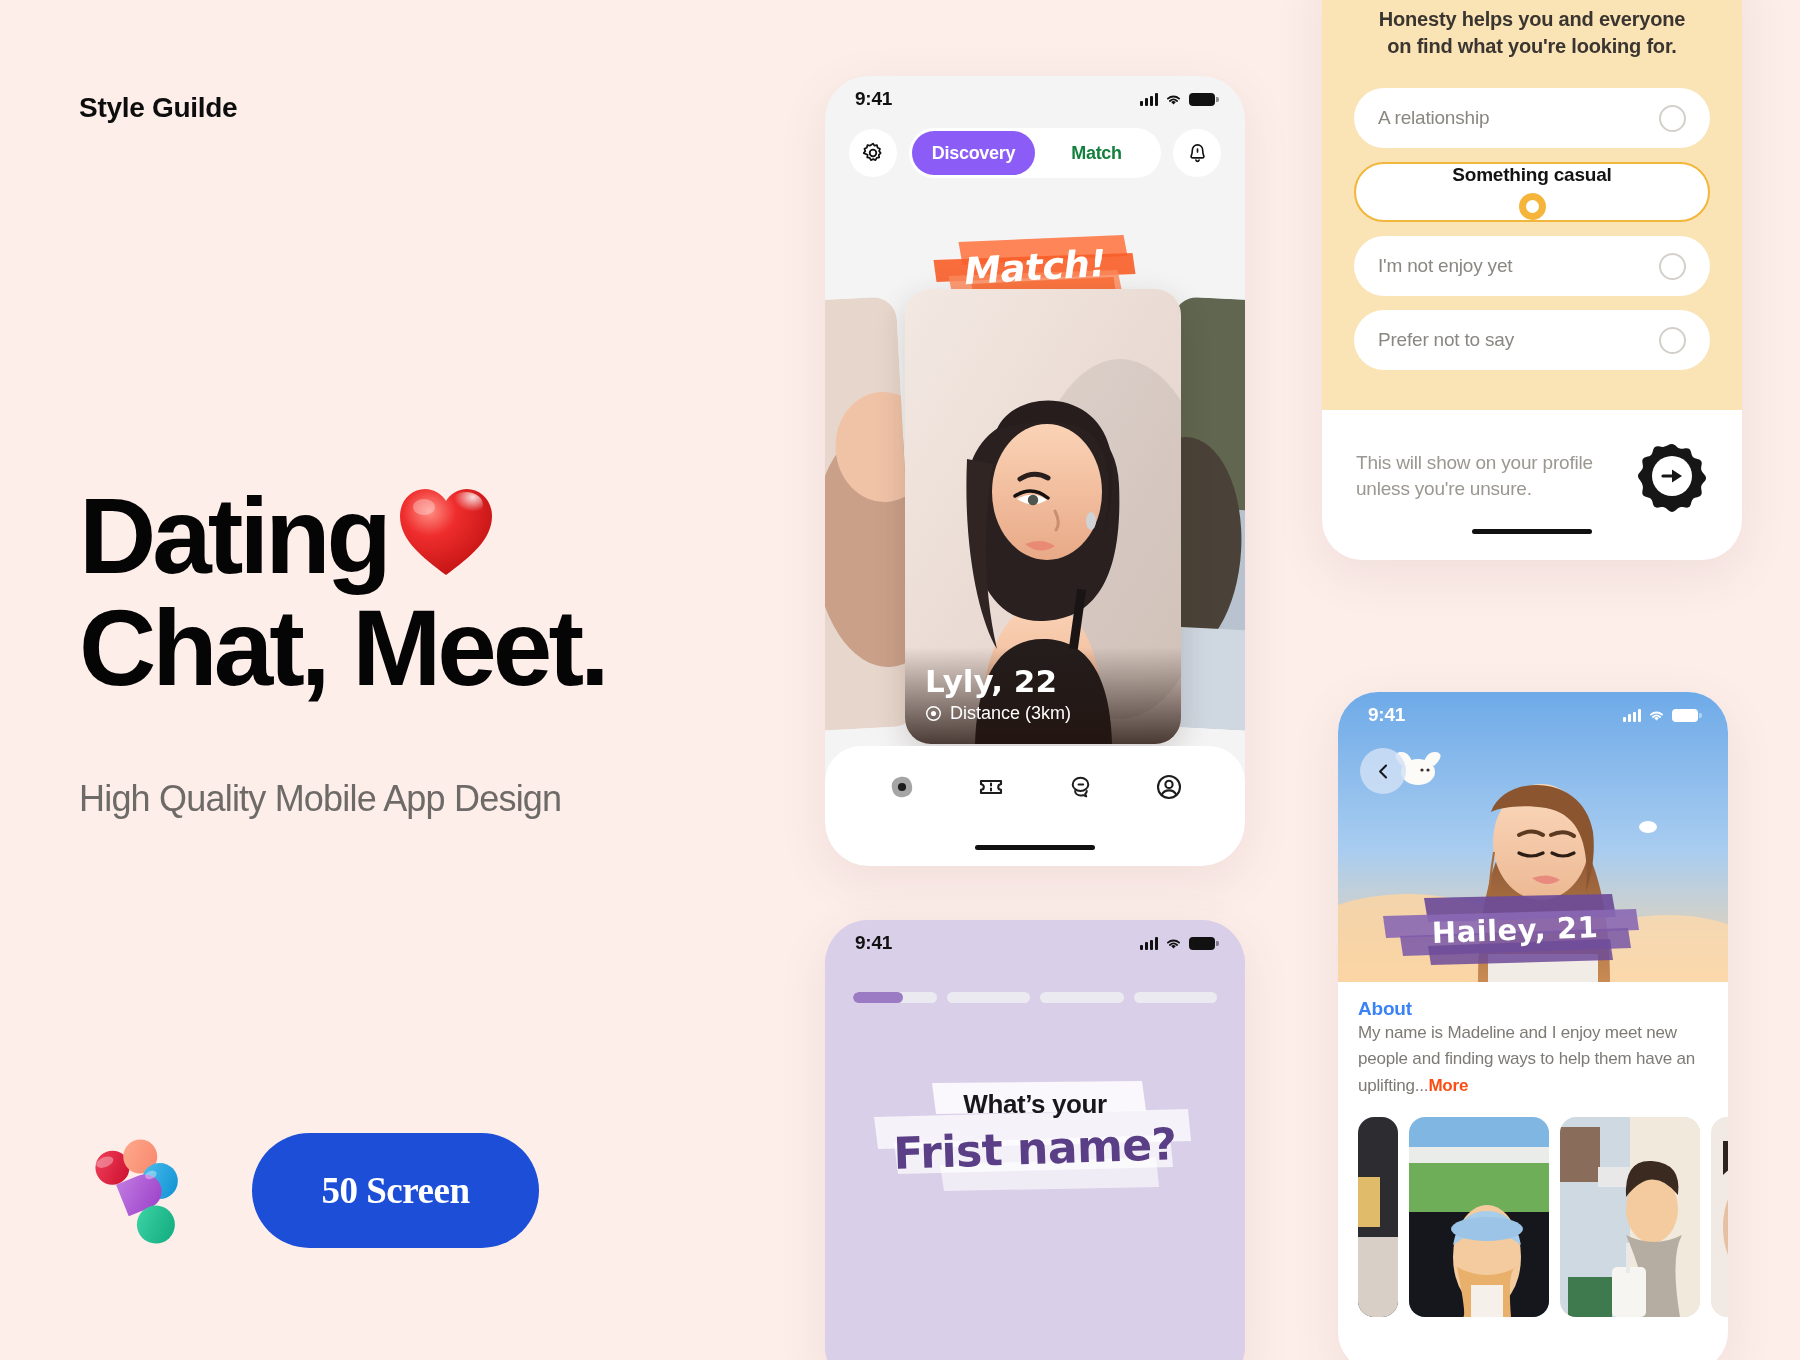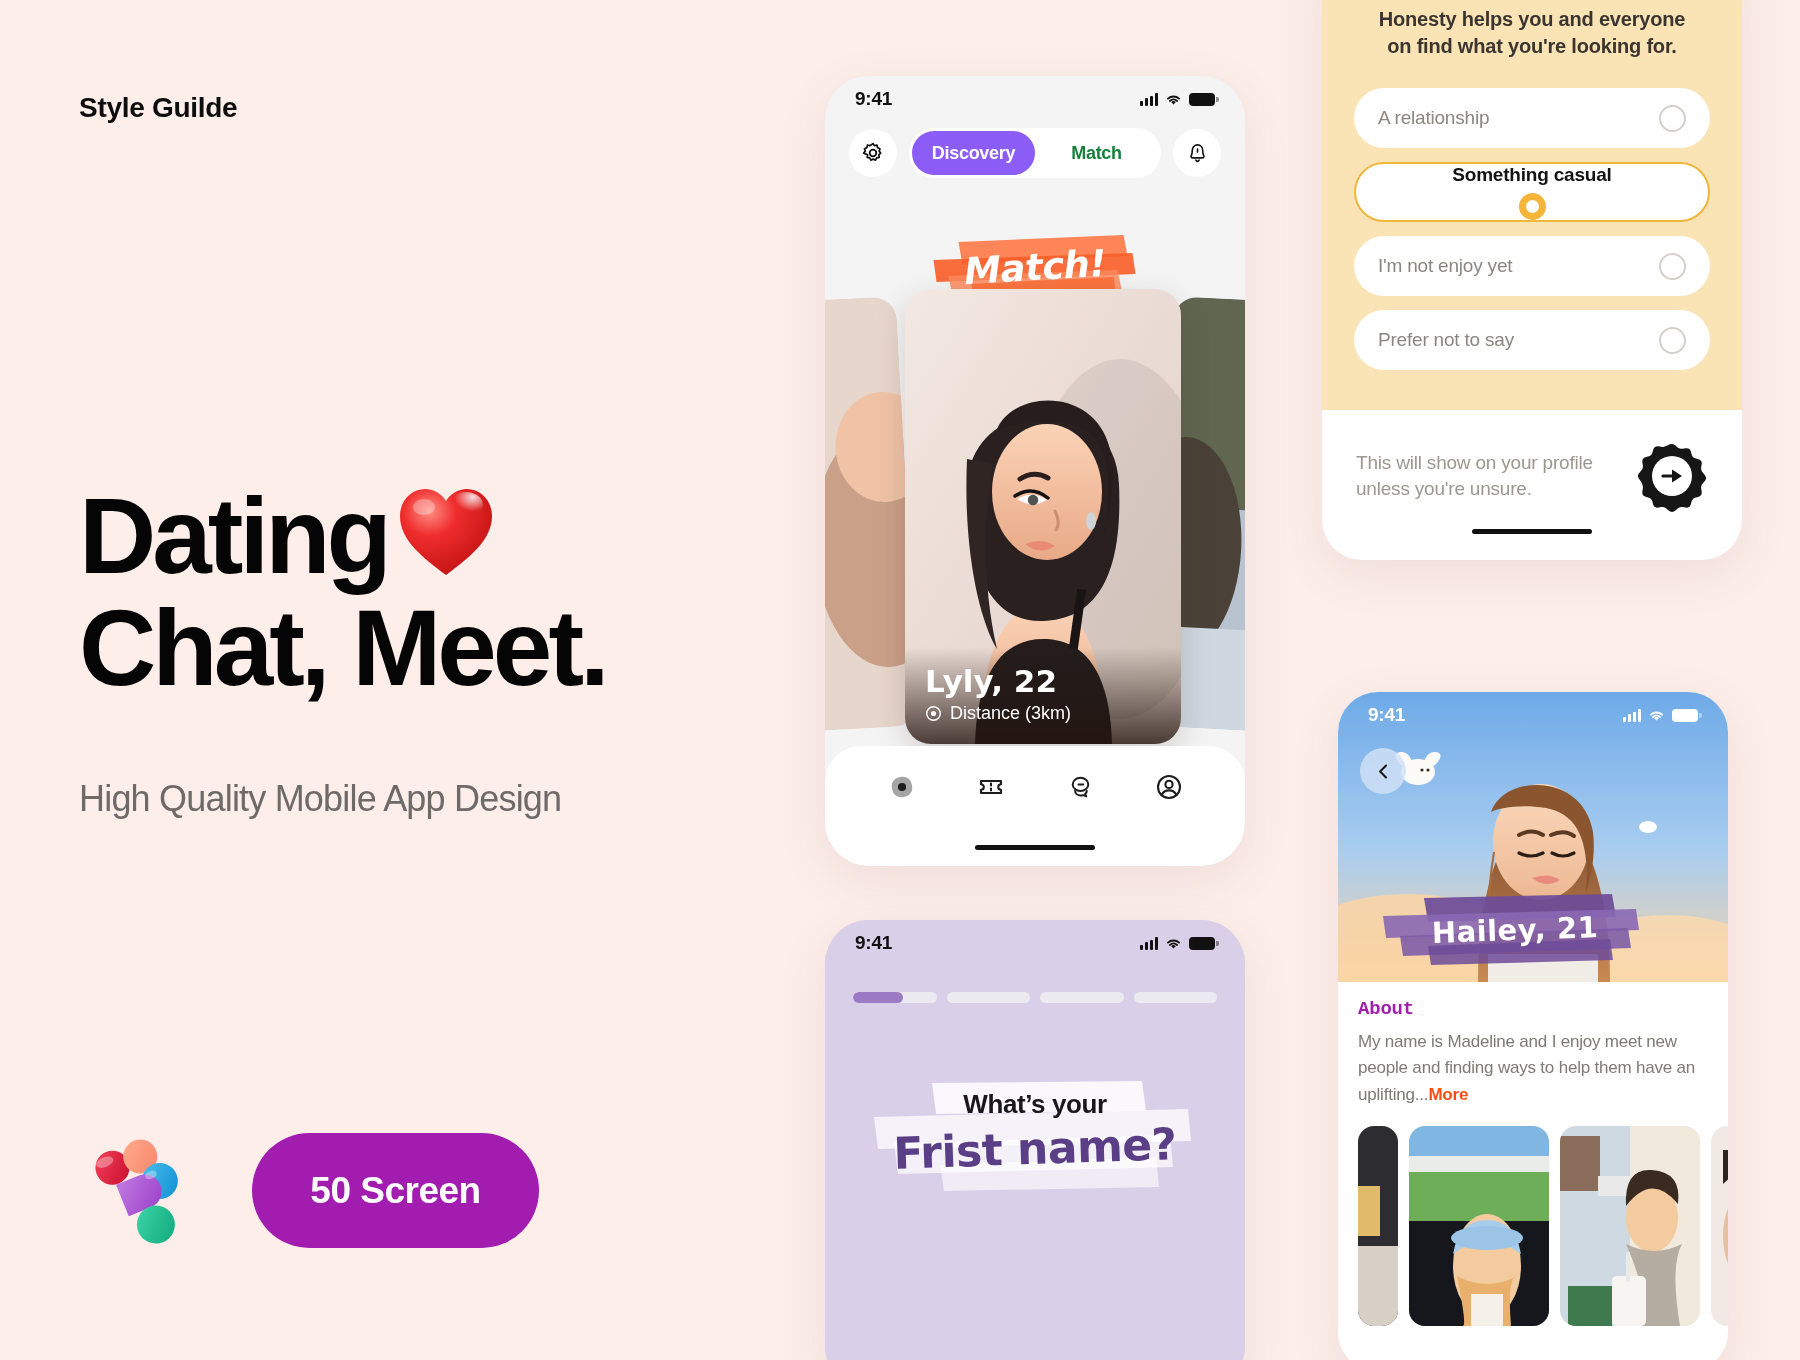--- a/index.html
+++ b/index.html
@@ -31,24 +31,24 @@
     position: absolute; left: 79px; top: 778px;
     font-size: 36px; color: #6e6a68; letter-spacing: -0.8px;
   }
 
   
   .logo3d { position: absolute; left: 95px; top: 1128px; width: 110px; height: 130px; }
 
   .screen-btn {
     position: absolute; left: 252px; top: 1133px;
     width: 287px; height: 115px; border-radius: 60px;
-    background: #a21caf; border: none; cursor: pointer;
+    background: #1d4ed8; border: none; cursor: pointer;
     color: #ffffff; font-size: 37px; font-weight: bold;
     letter-spacing: -0.5px;
-    display: flex; align-items: center; justify-content: center;
+    display: flex; align-items: center; justify-content: center; font-family: Liberation Serif, serif;
   }
 
   
   .phone {
     position: absolute; background: #ffffff;
     border-radius: 44px; overflow: hidden;
     box-shadow: 0 14px 48px rgba(120, 80, 70, 0.10);
   }
   .statusbar {
     display: flex; justify-content: space-between; align-items: center;
@@ -187,23 +187,23 @@
     border-radius: 50%; background: rgba(210,225,245,.82); border: none; cursor: pointer;
     display: flex; align-items: center; justify-content: center; z-index: 5;
   }
   .name-sticker { position: absolute; left: 42px; bottom: 16px; width: 270px; height: 72px; z-index: 3; }
   .name-word {
     position: absolute; inset: 0; display: flex; align-items: center; justify-content: center;
     font-family: "DejaVu Sans", sans-serif; font-weight: bold; font-size: 29px;
     color: #fff; letter-spacing: 0.5px; transform: rotate(-2deg);
   }
   .prof-body { padding: 16px 20px 0; }
-  .about-title { font-size: 19px; font-weight: bold; color: #a21caf; letter-spacing: -0.2px; font-family: Liberation Mono, monospace; }
+  .about-title { font-size: 19px; font-weight: bold; color: #3b82f6; letter-spacing: -0.2px; }
   .about-text {
-    font-size: 17px; color: #7e7a75; line-height: 1.55; margin-top: 9px; letter-spacing: -0.2px;
+    font-size: 17px; color: #7e7a75; line-height: 1.55; letter-spacing: -0.2px;
   }
   .more-link { color: #fb4e14; font-weight: bold; cursor: pointer; }
   .gallery { display: flex; gap: 11px; padding: 18px 20px 0; overflow: hidden; }
   .gal-item { width: 140px; height: 200px; border-radius: 16px; overflow: hidden; flex: none; }
   .gal-item.edge { width: 40px; }
 
   
   #phone-name { left: 825px; top: 920px; width: 420px; height: 470px; background: #d9cfe8; }
   .pn-inner { background: #d9cfe8; height: 100%; }
   .progress { display: flex; gap: 10px; padding: 26px 28px 0; }

